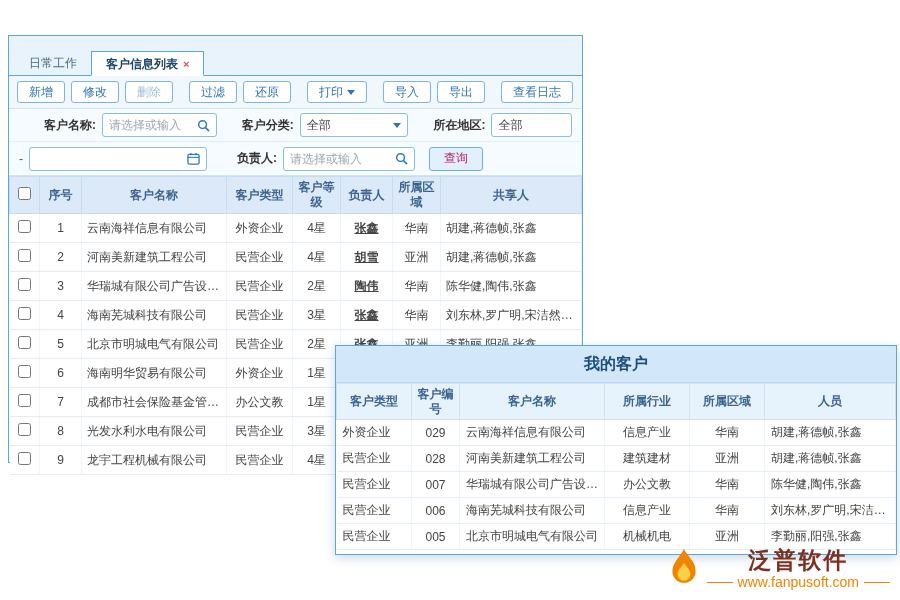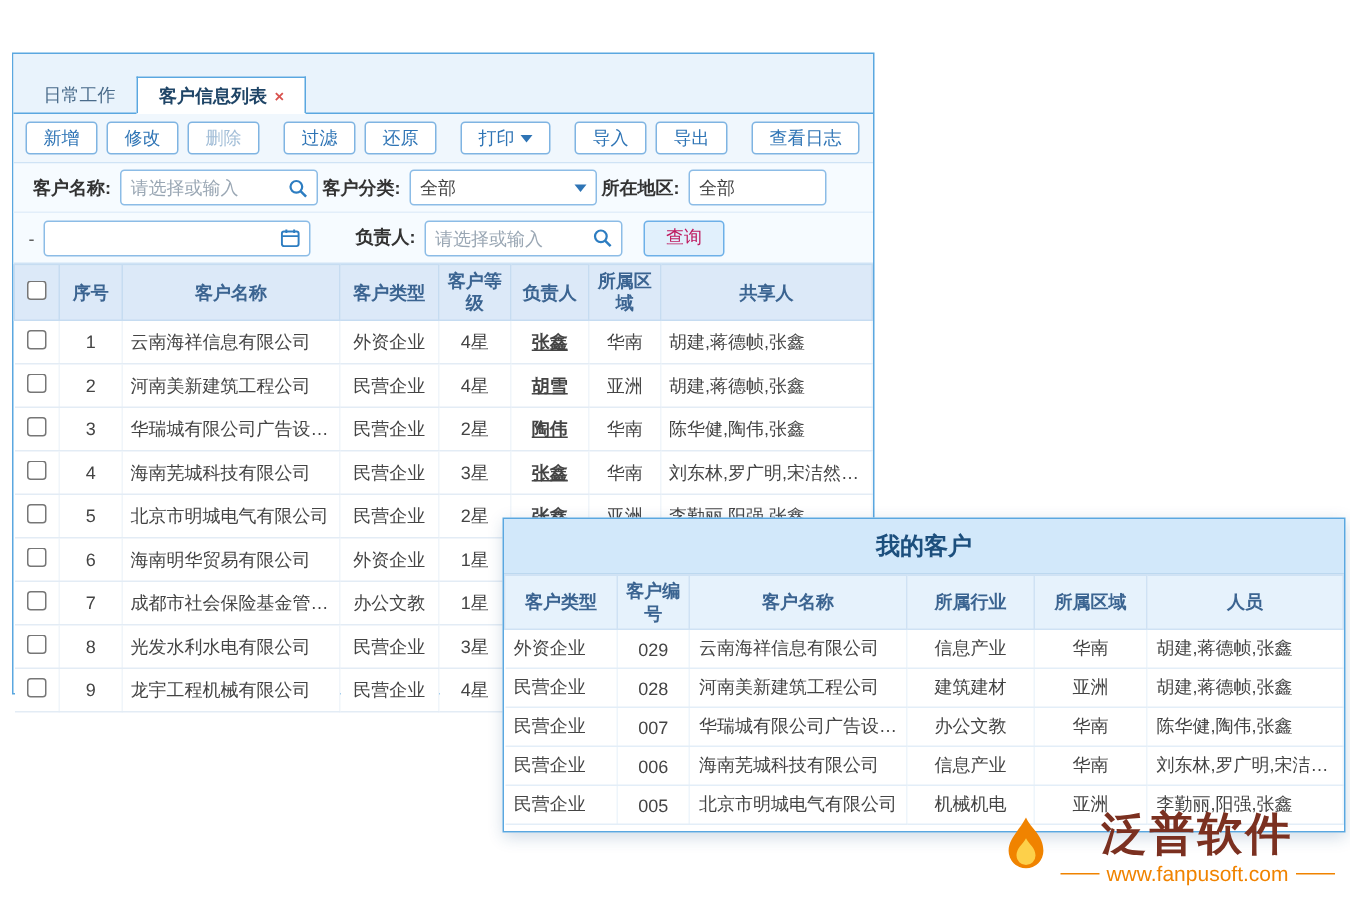--- a/index.html
+++ b/index.html
@@ -40,21 +40,21 @@
     width:0; height:0; border-left:4px solid transparent; border-right:4px solid transparent;
     border-top:5px solid #2e74b5; display:inline-block;
   }
 
   .filterbar{ background:#f6fbff; border-bottom:1px solid #cfe3f5; }
   .frow{
     height:33px; display:flex; align-items:center; padding:0 10px;
     border-bottom:1px solid #e2eefa; overflow:hidden;
   }
   .frow:last-child{ border-bottom:none; }
-  .flabel{ font-size:12px; color:#333; font-weight:bold; margin:0 6px 0 3px; white-space:nowrap; }
+  .flabel{ font-size:12px; color:#333; font-weight:bold; margin:0 6px 0 25px; white-space:nowrap; }
   .fieldbox{
     background:#fff; border:1px solid #8cbce6; border-radius:3px; height:24px;
     display:flex; align-items:center; padding:0 6px; font-size:12px; color:#444;
   }
   .fieldbox input{
     border:none; outline:none; flex:1; font-size:12px; color:#444;
     font-family:"Liberation Sans", sans-serif; background:transparent; width:100%;
   }
   .fieldbox input::placeholder{ color:#9aa7b4; }
   .selbox{ justify-content:space-between; }
@@ -103,21 +103,21 @@
     border-right:1px solid #eef5fb; padding:0 6px; white-space:nowrap;
     overflow:hidden; text-overflow:ellipsis; background:#fff; text-align:center;
   }
   .grid2 td.tleft{ text-align:left; }
 
   
   .logo{
     position:absolute; right:10px; bottom:10px; display:flex; align-items:center; gap:6px;
   }
   .logo-text{ display:flex; flex-direction:column; align-items:center; }
-  .logo-name{ font-size:30px; font-weight:bold; color:#7b3020; letter-spacing:2px; line-height:1.1; }
+  .logo-name{ font-size:23px; font-weight:bold; color:#7b3020; letter-spacing:2px; line-height:1.1; }
   .logo-url{ font-size:14px; color:#f08300; display:flex; align-items:center; gap:5px; margin-top:1px; }
   .logo-url .line{ display:inline-block; width:26px; height:1px; background:#f08300; }
 </style>
 </head>
 <body>
 
 <div class="main-panel">
 
   <div class="tabbar">
     <div class="tab">

